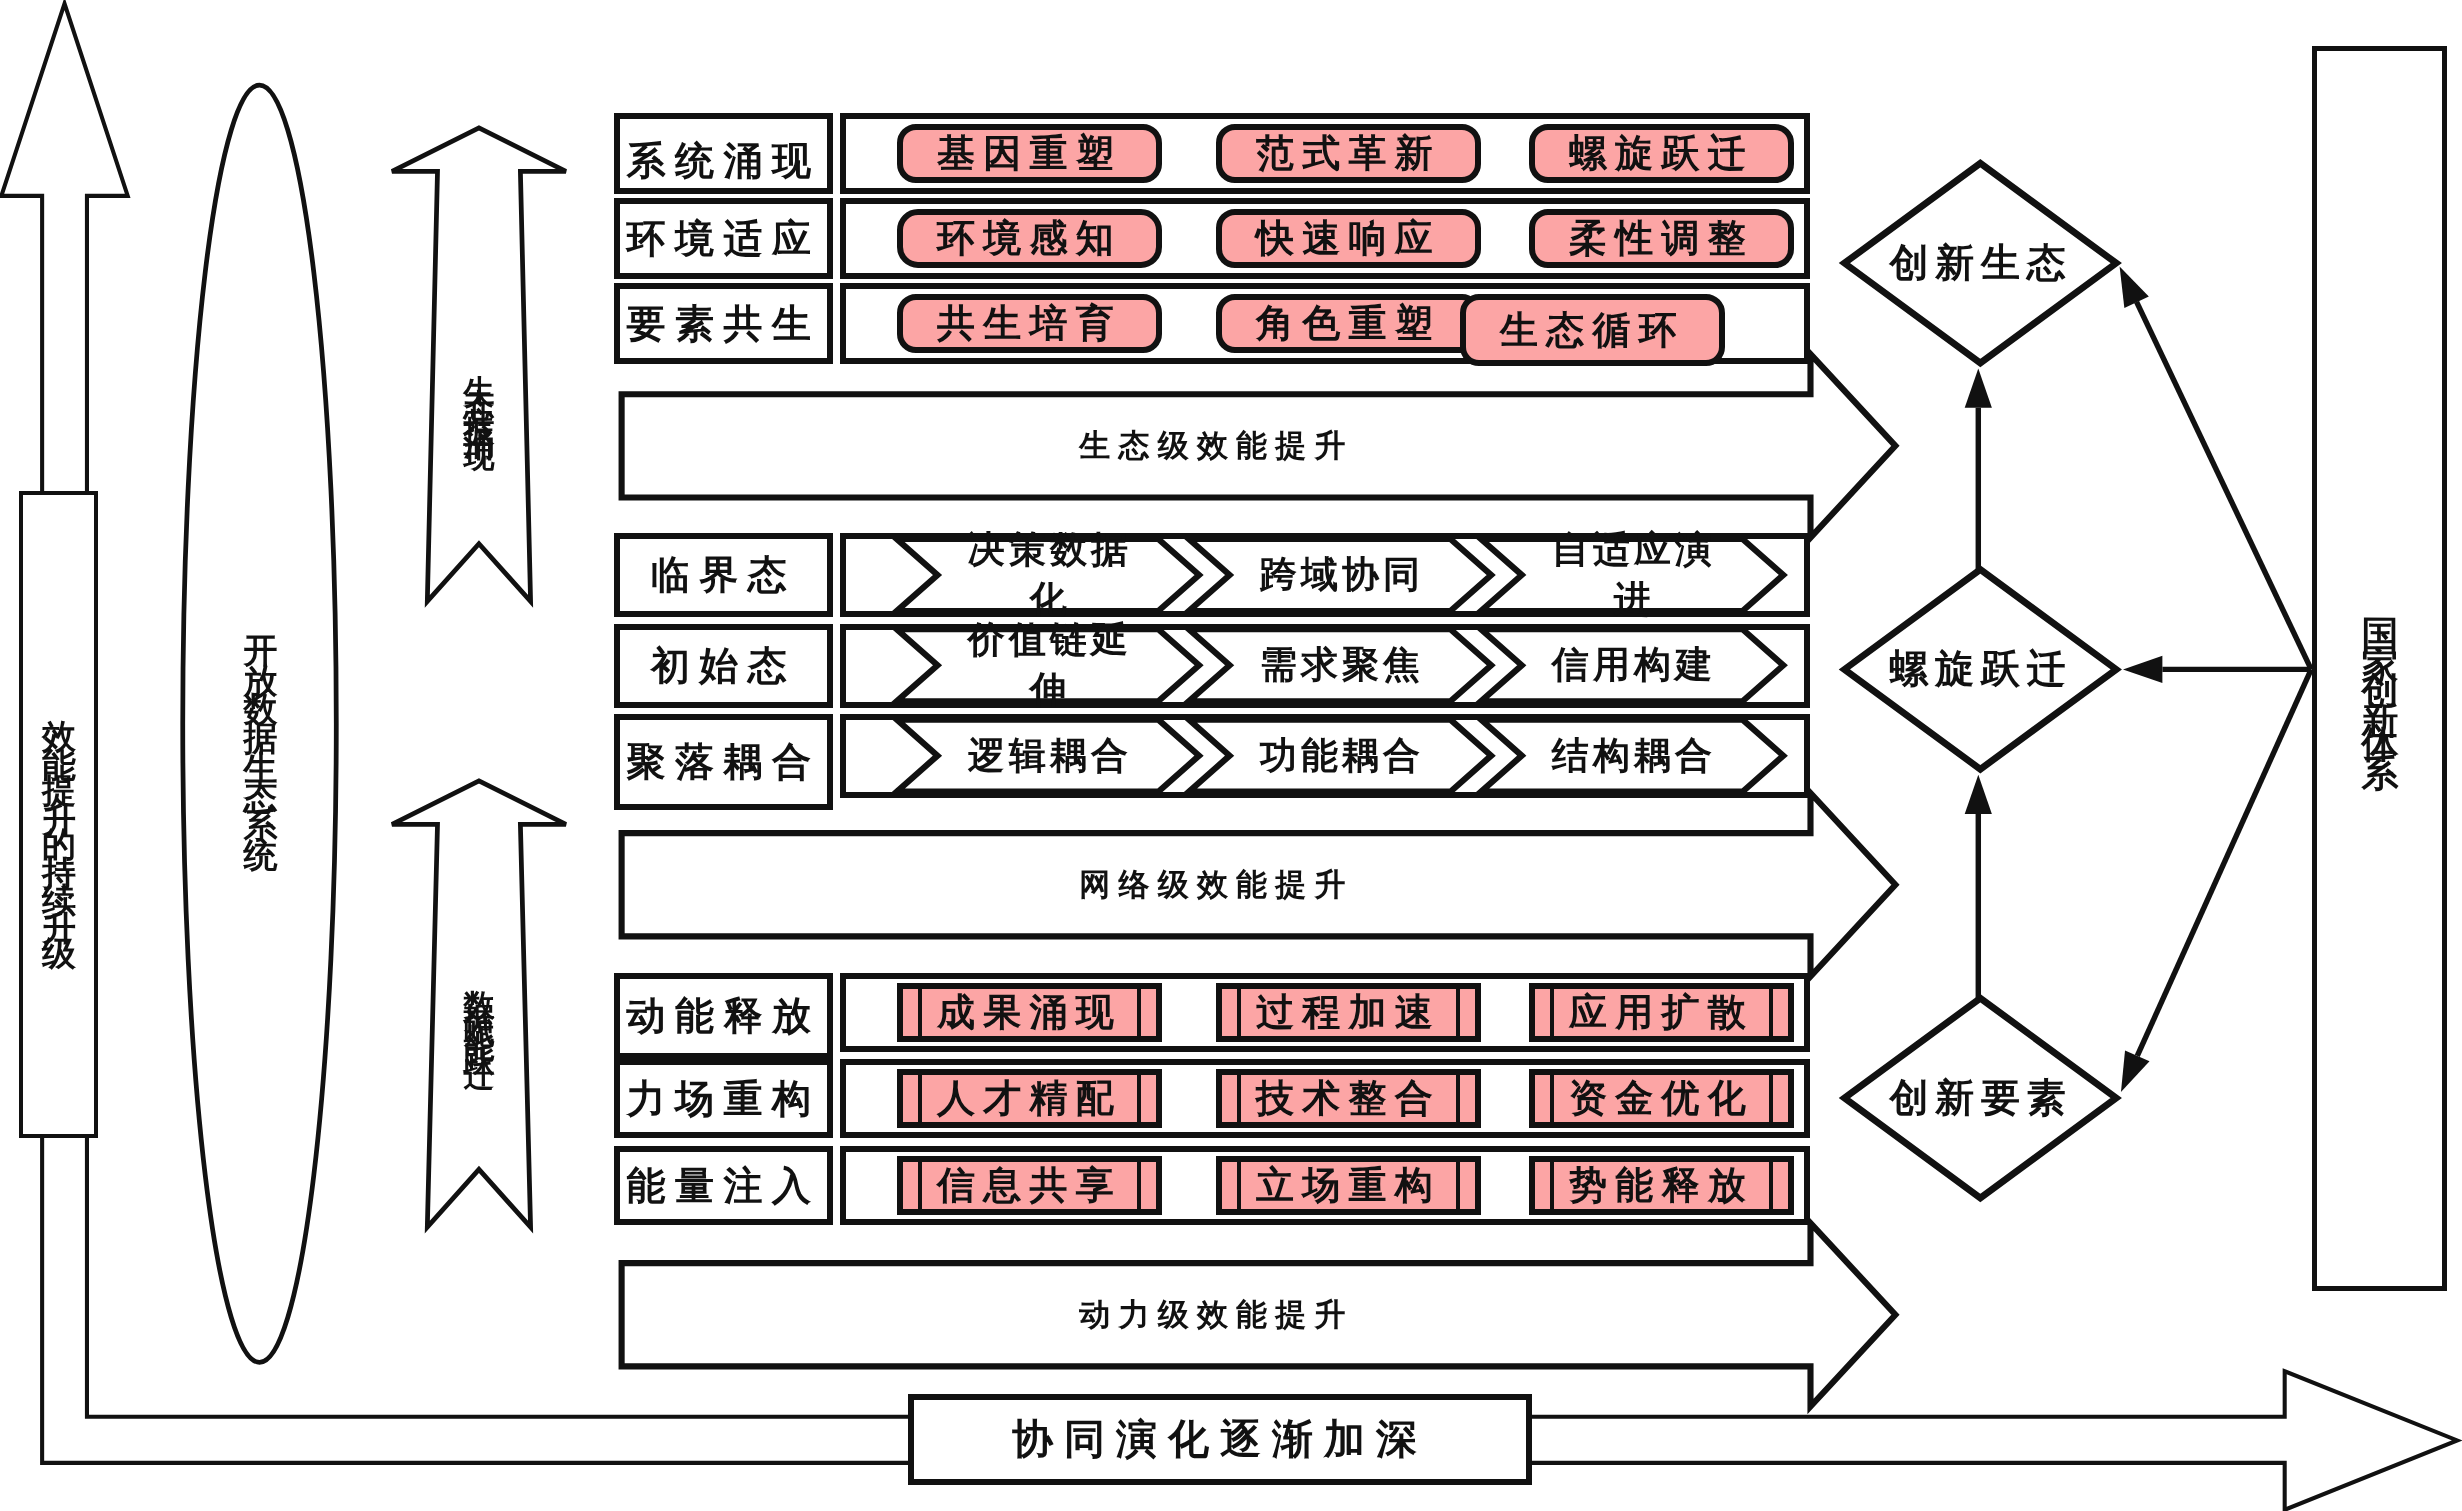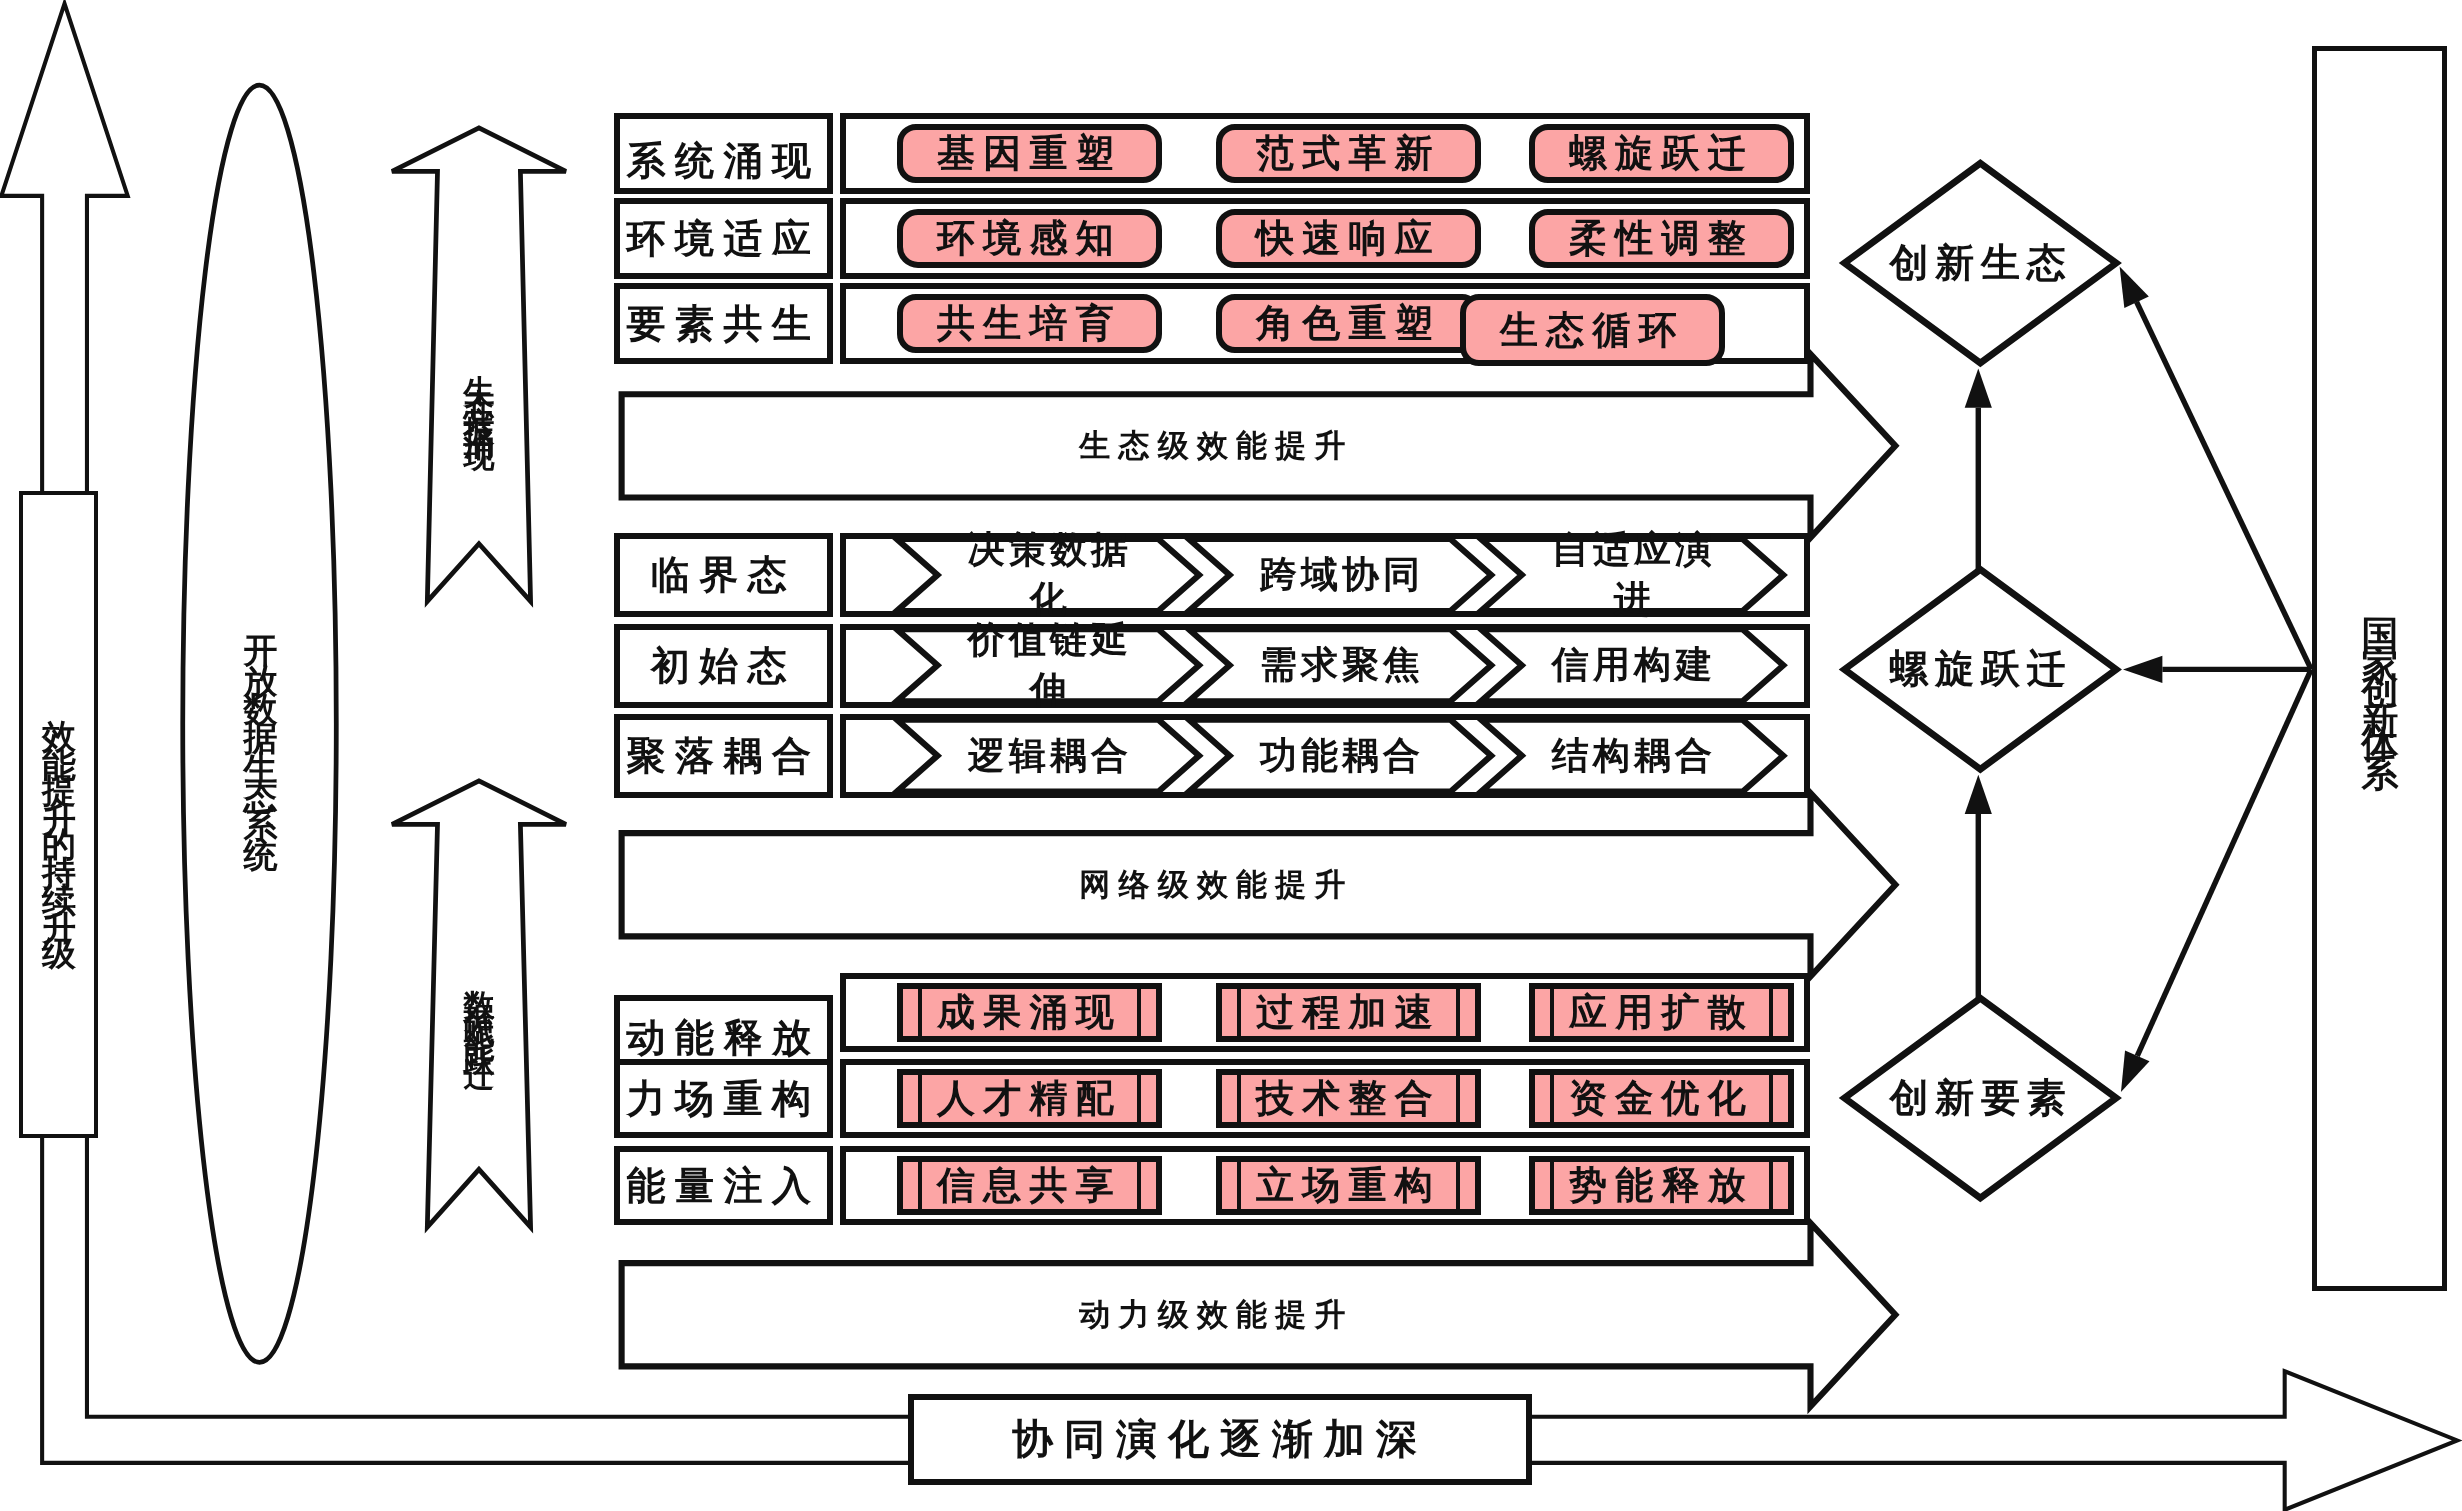--- a/index.html
+++ b/index.html
@@ -159,39 +159,39 @@
   <div class="abs chevtext" style="left:948px; top:629px; width:204px; height:72px;">
       <span>价值链延伸</span>
     </div>
   <div class="abs chevtext" style="left:1240px; top:629px; width:204px; height:72px;">
       <span>需求聚焦</span>
     </div>
   <div class="abs chevtext" style="left:1532px; top:629px; width:204px; height:72px;">
       <span>信用构建</span>
     </div>
 
-  <div class="abs bordered whitebox rowlabel" style="left:614px; top:714px; width:219px; height:84px;">
+  <div class="abs bordered whitebox rowlabel" style="left:614px; top:714px; width:219px; height:96px;">
     <span>聚落耦合</span>
   </div>
   <div class="abs bordered" style="left:840px; top:714px; width:970px; height:84px;"></div>
   <div class="abs chevtext" style="left:948px; top:720px; width:204px; height:72px;">
       <span>逻辑耦合</span>
     </div>
   <div class="abs chevtext" style="left:1240px; top:720px; width:204px; height:72px;">
       <span>功能耦合</span>
     </div>
   <div class="abs chevtext" style="left:1532px; top:720px; width:204px; height:72px;">
       <span>结构耦合</span>
     </div>
 
   <div class="abs bigarrowtext" style="left:622px; top:851px; width:1189px; height:68px;">
     <span>网络级效能提升</span>
   </div>
 
-  <div class="abs bordered whitebox rowlabel" style="left:614px; top:973px; width:219px; height:86px;margin-top:22px;">
+  <div class="abs bordered whitebox rowlabel" style="left:614px; top:973px; width:219px; height:86px;">
     <span>动能释放</span>
   </div>
   <div class="abs bordered" style="left:840px; top:973px; width:970px; height:79px;"></div>
   <div class="abs itembox" style="left:897px; top:983px; width:265px; height:59px;">
       <i class="pline" style="left:15px;"></i>
       <i class="pline" style="right:15px;"></i>
       <span>成果涌现</span>
     </div>
   <div class="abs itembox" style="left:1216px; top:983px; width:265px; height:59px;">
       <i class="pline" style="left:15px;"></i>

